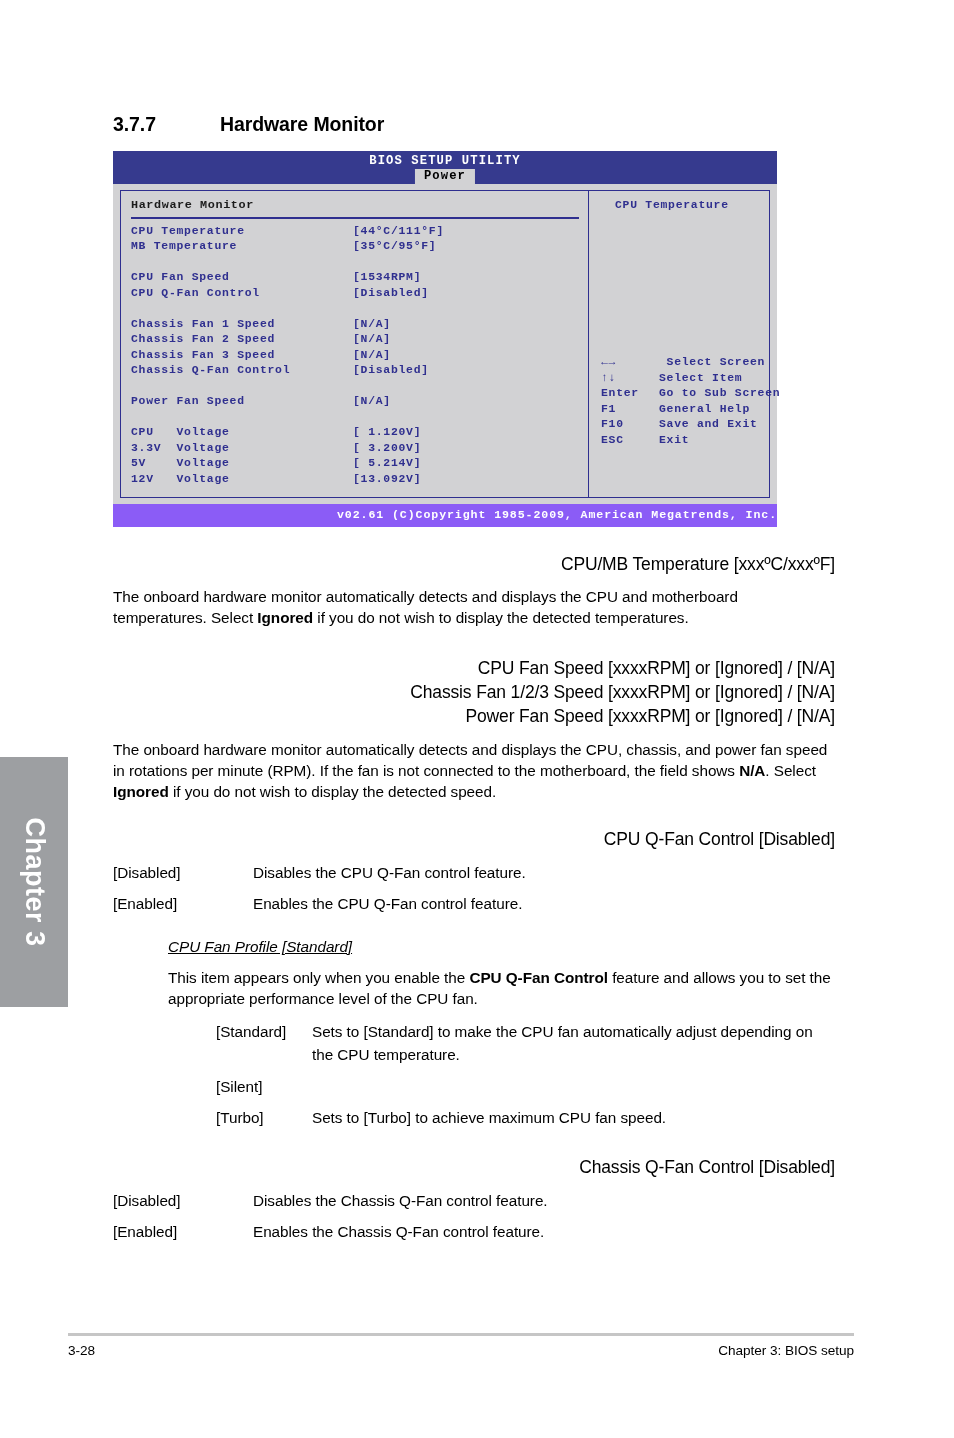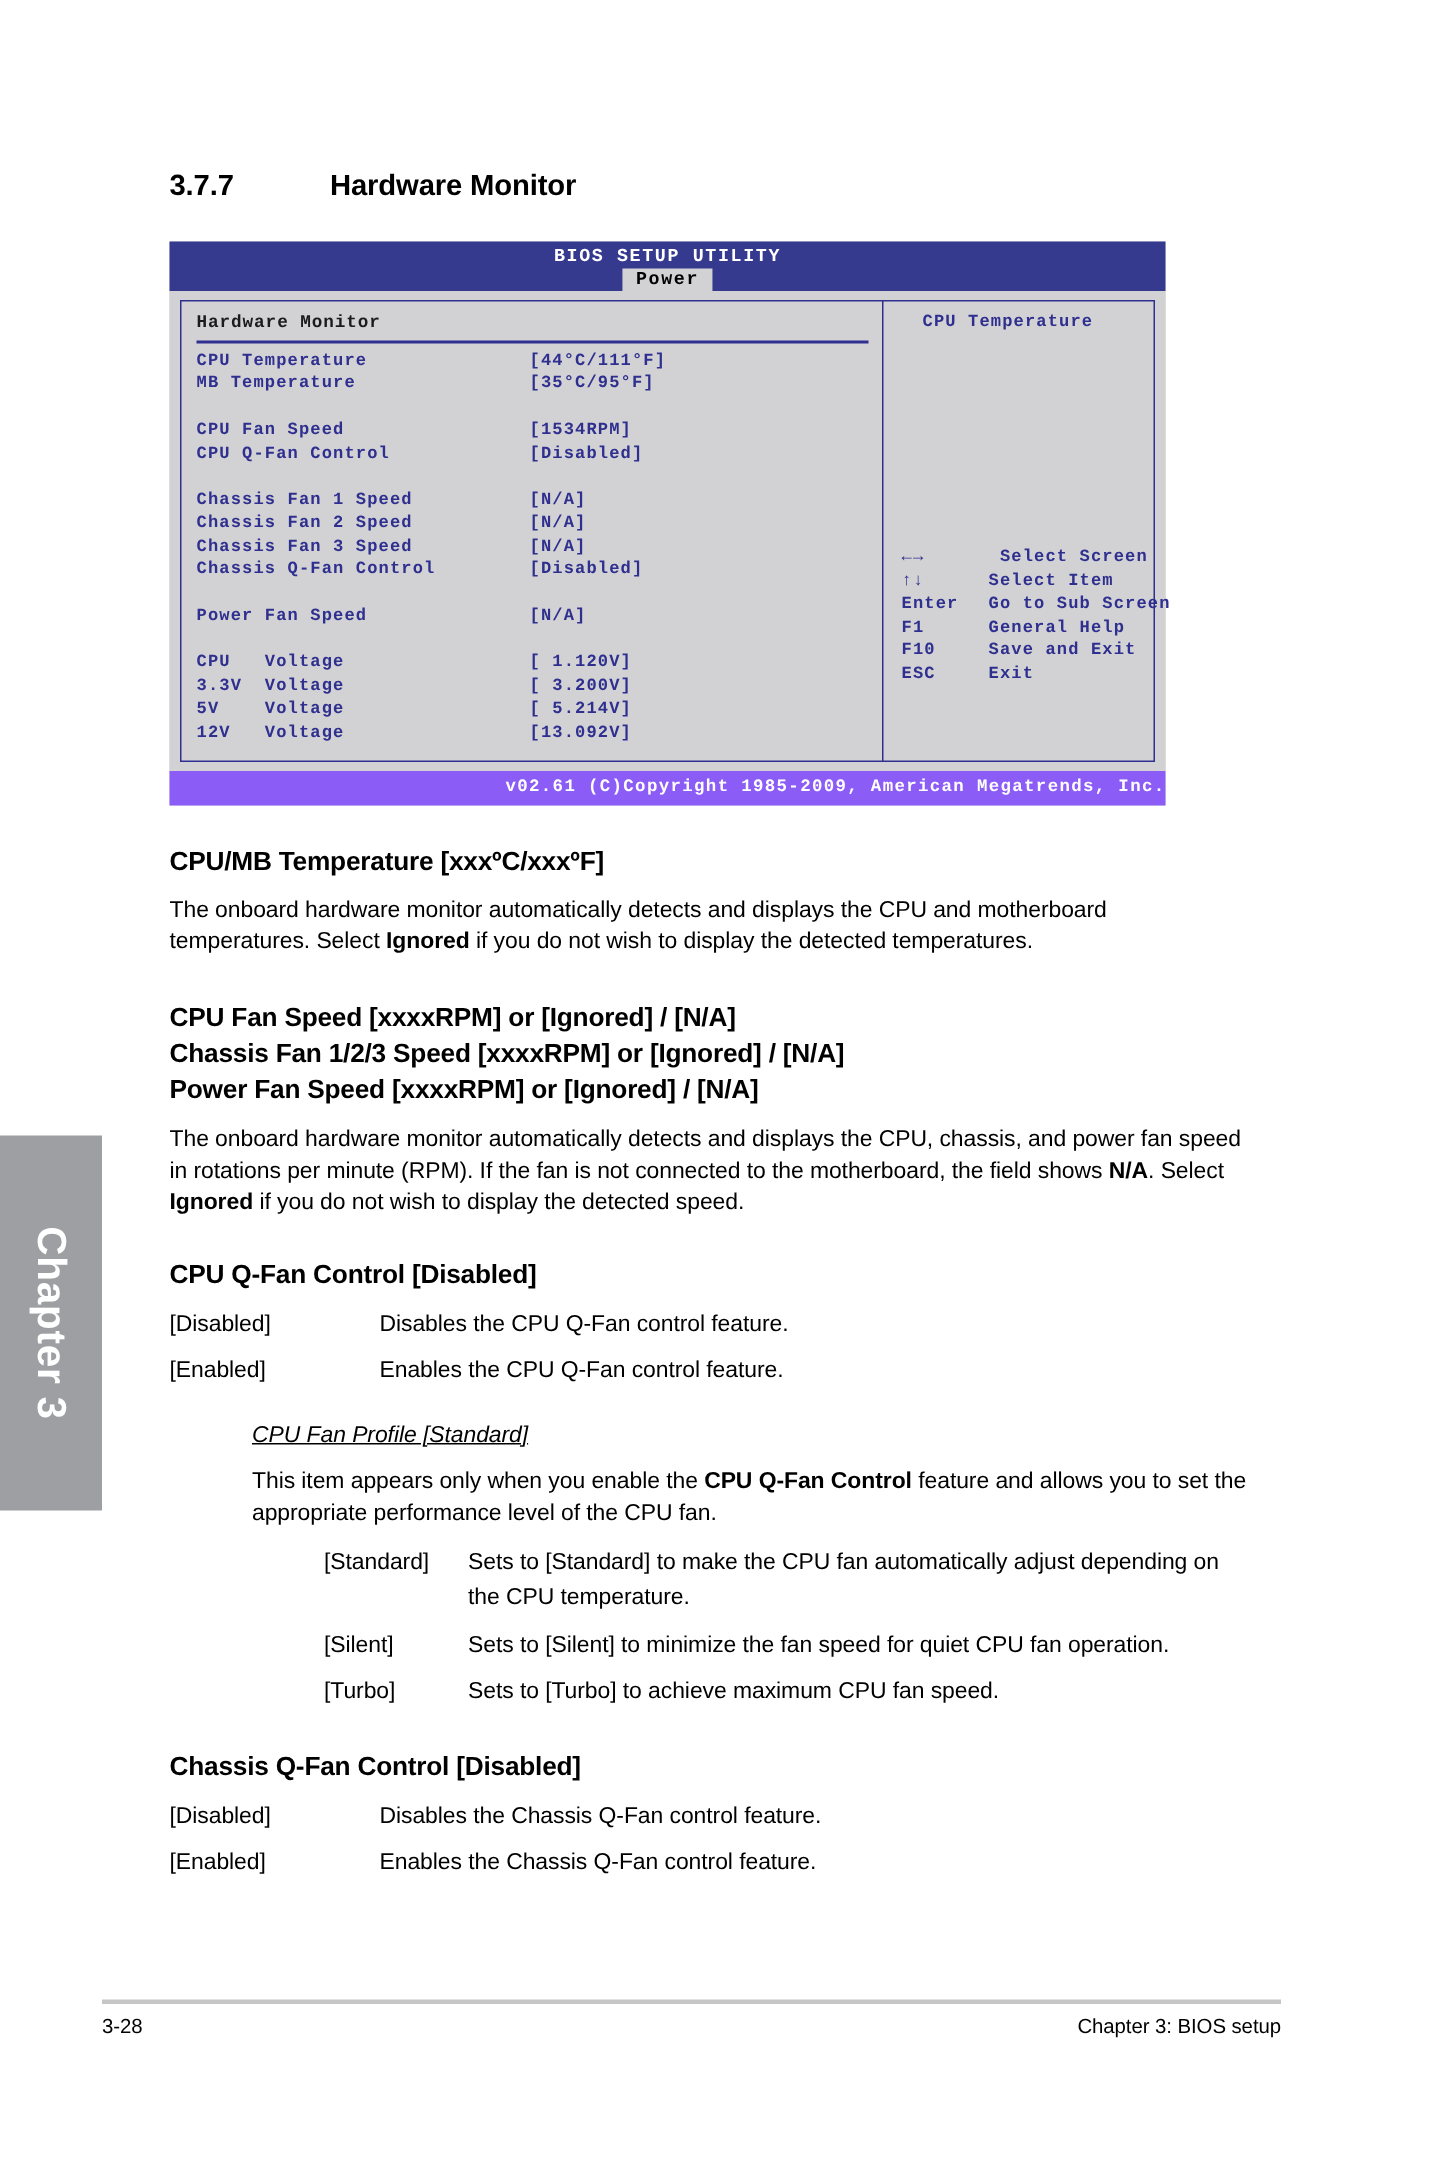--- a/index.html
+++ b/index.html
@@ -59,21 +59,21 @@
     width: 107px;
     flex: 0 0 107px;
   }
   .section-title {
     font-size: 19.5px;
     font-weight: bold;
   }
 
   
   .bios {
-    margin-top: 25px;
+    margin-top: 15px;
     width: 664px;
     background: #d2d2d4;
     font-family: "Liberation Mono", monospace;
     font-size: 11.4px;
     line-height: 1.0;
     position: relative;
   }
   .bios-titlebar {
     background: #363a8e;
     height: 33px;
@@ -175,23 +175,24 @@
     font-weight: bold;
     font-size: 11.6px;
     letter-spacing: 0.9px;
     padding: 5px 0 6px 0;
     white-space: pre;
   }
 
   
   h3.opt {
     font-size: 17.5px;
-    font-weight: bold;
+    font-weight: normal;
     margin: 27px 0 11px 0;
     letter-spacing: -0.15px;
+    text-align: right;
   }
   h3.opt.stack { margin: 0 0 3px 0; }
   h3.opt.stack-first { margin: 30px 0 3px 0; }
   h3.opt.stack-last { margin: 0 0 12px 0; }
 
   p.body {
     font-size: 15.3px;
     line-height: 21px;
     margin: 0 0 0 0;
     letter-spacing: -0.05px;
@@ -331,21 +332,20 @@
   <div class="indent1">
     <div class="subhead">CPU Fan Profile [Standard]</div>
     <p class="body"><span>This item appears only when you enable the </span><b>CPU Q-Fan Control</b><span> feature and allows you to set the appropriate performance level of the CPU fan.</span></p>
     <div class="deflist indent2">
       <div class="defrow sub">
         <span class="term">[Standard]</span>
         <span class="desc">Sets to [Standard] to make the CPU fan automatically adjust depending on the CPU temperature.</span>
       </div>
       <div class="defrow sub">
         <span class="term">[Silent]</span>
-        <span class="desc">Sets to [Silent] to minimize the fan speed for quiet CPU fan operation.</span>
       </div>
       <div class="defrow sub">
         <span class="term">[Turbo]</span>
         <span class="desc">Sets to [Turbo] to achieve maximum CPU fan speed.</span>
       </div>
     </div>
   </div>
 
   <h3 class="opt">Chassis Q-Fan Control [Disabled]</h3>
   <div class="deflist">

